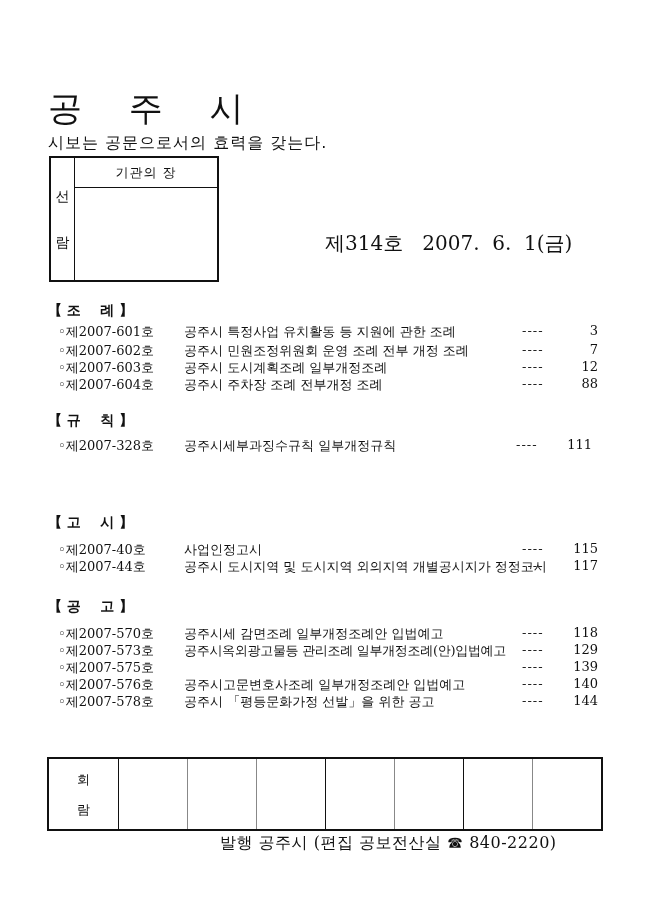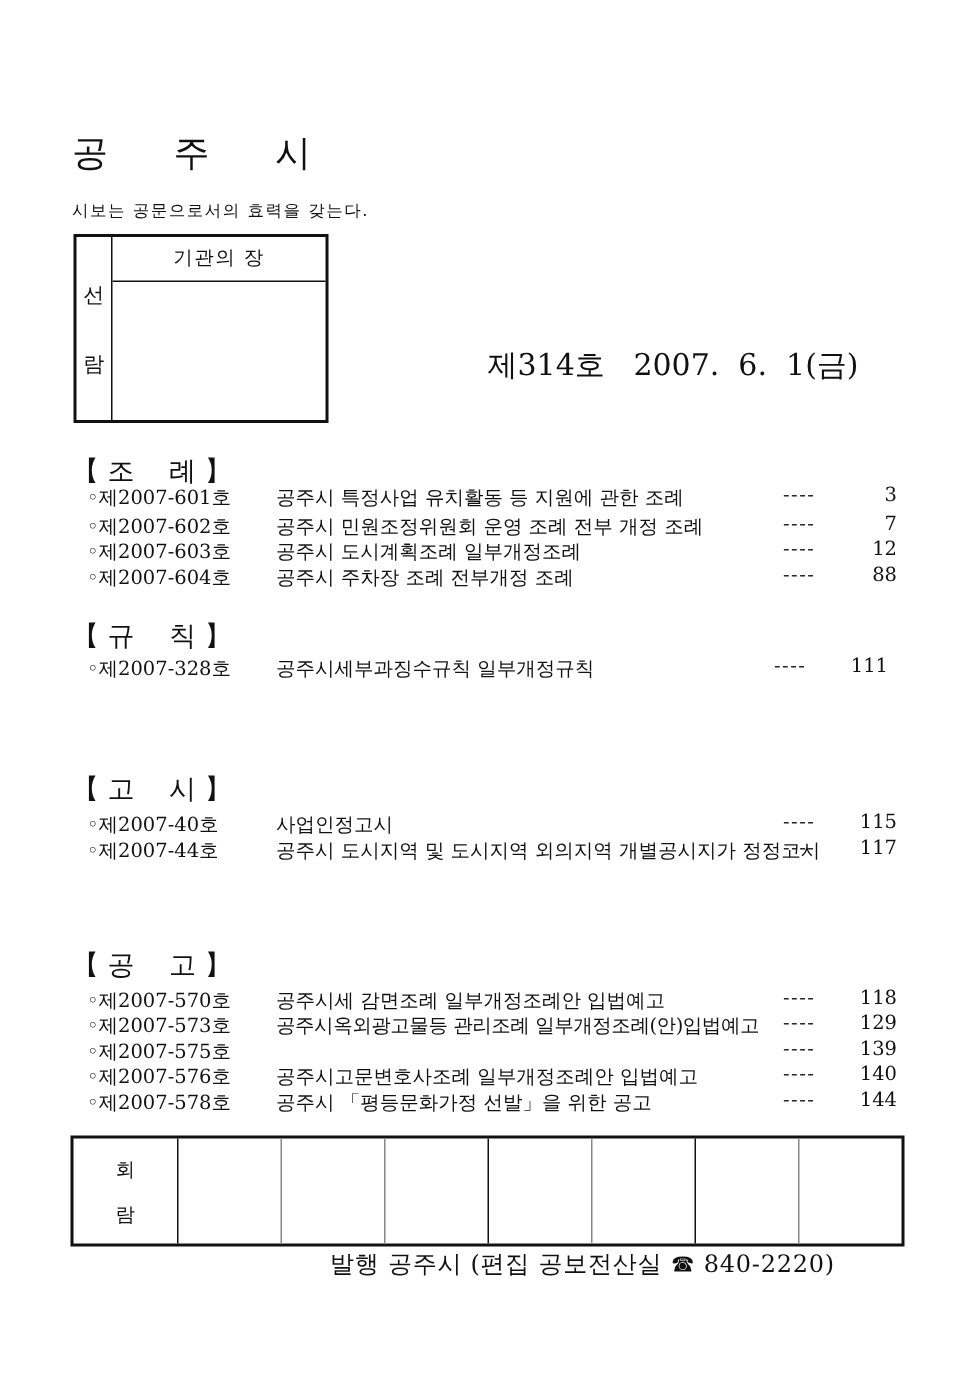--- a/index.html
+++ b/index.html
@@ -1,28 +1,28 @@
 <!DOCTYPE html>
 <html><head>
 <meta charset="utf-8">
 <style>
   html, body { margin: 0; padding: 0; background: #ffffff; }
   body { width: 650px; height: 920px; position: relative; overflow: hidden;
          font-family: "DejaVu Serif", serif; color: #111; }
   .abs { position: absolute; }
-  .title { left: 48px; top: 86px; font-size: 24px; letter-spacing: 18px; font-family: "DejaVu Sans", sans-serif; font-weight: normal; }
-  .subtitle { left: 48px; top: 133px; font-size: 11px; letter-spacing: 1px; font-family: "DejaVu Sans", sans-serif; }
+  .title { left: 48px; top: 86px; font-size: 34px; letter-spacing: 18px; font-family: "DejaVu Sans", sans-serif; font-weight: normal; }
+  .subtitle { left: 48px; top: 133px; font-size: 16px; letter-spacing: 1px; font-family: "DejaVu Sans", sans-serif; }
   .review-box { left: 49px; top: 156px; width: 166px; height: 122px; border: 2px solid #111; }
   .review-side { position: absolute; left: 0; top: 0; width: 23px; height: 100%; border-right: 1.5px solid #111; }
   .review-side span { position: absolute; left: 0; width: 23px; text-align: center; font-size: 14px; }
   .review-head { position: absolute; left: 24px; top: 0; right: 0; height: 29px; border-bottom: 1.5px solid #111;
                  text-align: center; font-size: 13px; line-height: 30px; letter-spacing: 1px; }
   .issue { left: 325px; top: 230px; font-size: 20px; white-space: pre; }
   .section { position: absolute; left: 48px; }
-  .sec-head { font-size: 18px; font-weight: normal; white-space: pre; height: 20px; }
+  .sec-head { font-size: 14px; font-weight: bold; white-space: pre; height: 20px; }
   .row { position: absolute; left: 0; width: 560px; height: 17px; font-size: 13px; white-space: nowrap; }
   .row .num { position: absolute; left: 10px; }
   .row .ttl { position: absolute; left: 136px; }
   .row .dash { position: absolute; left: 474px; letter-spacing: 1px; color: #222; }
   .row .pg { position: absolute; right: 10px; text-align: right; }
   .approval { left: 47px; top: 757px; width: 552px; height: 70px; border: 2px solid #111; display: flex; }
   .approval .cell { flex: 1; border-left: 1.5px solid #888; height: 100%; }
   .approval .cell.dark { border-left-color: #111; }
   .approval .label { width: 69px; flex: none; border-left: none; position: relative; font-size: 13px; }
   .approval .label span { position: absolute; width: 100%; text-align: center; }
@@ -91,21 +91,21 @@
     <span class="pg">115</span>
   </div>
   <div class="row" style="top:44px">
     <span class="num"><span>◦</span><span>제2007-44호</span></span>
     <span class="ttl">공주시 도시지역 및 도시지역 외의지역 개별공시지가 정정고시</span>
     <span class="dash">----</span>
     <span class="pg">117</span>
   </div>
 </div>
 
-<div class="section" style="top:598px;margin-top:33px;">
+<div class="section" style="top:598px;">
   <div class="sec-head">【 공    고 】</div>
   <div class="row" style="top:27px">
     <span class="num"><span>◦</span><span>제2007-570호</span></span>
     <span class="ttl">공주시세 감면조례 일부개정조례안 입법예고</span>
     <span class="dash">----</span>
     <span class="pg">118</span>
   </div>
   <div class="row" style="top:44px">
     <span class="num"><span>◦</span><span>제2007-573호</span></span>
     <span class="ttl" style="letter-spacing:-0.3px">공주시옥외광고물등 관리조례 일부개정조례(안)입법예고</span>

